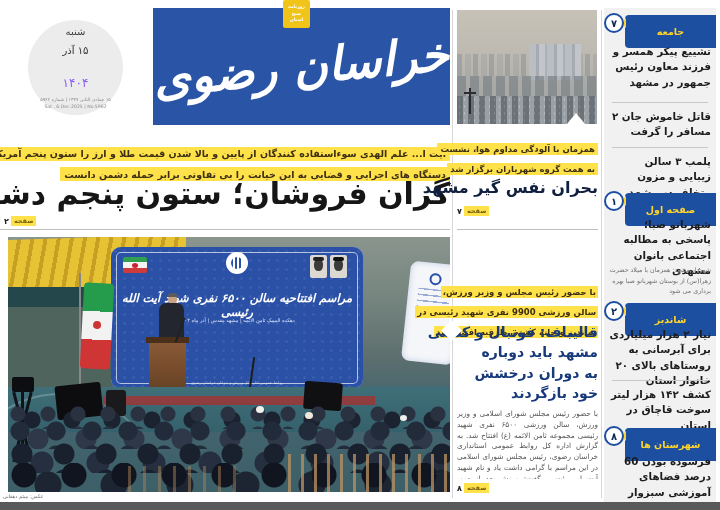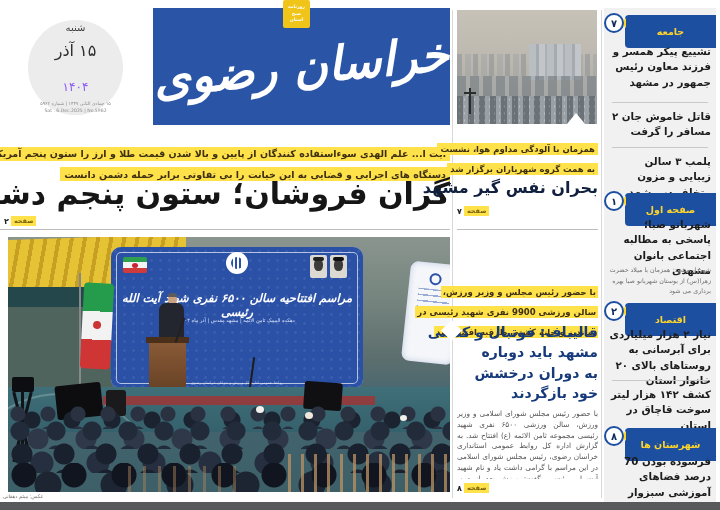--- a/index.html
+++ b/index.html
@@ -12,21 +12,21 @@
   .masthead{left:153px;top:8px;width:297px;height:117px;background:var(--masthead-blue,#2a55a7);
             display:flex;align-items:center;justify-content:center;overflow:hidden}
   .masthead-title{color:#fff;font-weight:bold;font-style:italic;font-size:47px;letter-spacing:-2px;
                   transform:rotate(-5deg);white-space:nowrap}
   .badge{left:283px;top:0;width:27px;height:28px;background:var(--badge-yellow,#f0c419);border-radius:2px;
          display:flex;flex-direction:column;align-items:center;justify-content:center;z-index:3}
   .badge div{color:#fff;font-size:4.5px;font-weight:bold;line-height:1.5}
   .datebox{left:28px;top:20px;width:95px;height:95px;border-radius:50%;background:#ececec;
            display:flex;flex-direction:column;align-items:center;justify-content:center;gap:2px}
   .datebox .wd{font-size:10px;color:#3c3c3c}
-  .datebox .dm{font-size:16px;color:#2e2e2e;margin-top:6px}
+  .datebox .dm{font-size:10px;color:#2e2e2e;margin-top:6px}
   .datebox .yr{font-size:12px;color:#8b5cf6;margin-top:18px}
   .datebox .tiny{font-size:4.6px;color:#8a8a8a;margin-top:5px}
   .datebox .tiny2{font-size:4.6px;color:#8a8a8a;direction:ltr}
 
   
   .lead-kicker{left:6px;top:142px;width:444px;text-align:right}
   .lead-kicker .hl{display:inline-block;background:var(--highlight-yellow,#ffe14a);color:#3c2f12;
                    font-weight:bold;font-size:9.5px;padding:1.5px 4px;margin-bottom:2px;white-space:nowrap}
   .lead-headline{left:0;top:176px;width:450px;text-align:center;font-size:30px;font-weight:bold;
                  color:var(--headline-dark,#161616);white-space:nowrap}
@@ -309,31 +309,31 @@
       <div class="sec-bar">
           <span class="sec-label">صفحه اول</span>
         </div>
       <div class="sec-num">۱</div>
     </div>
     <div class="sb-item" style="top:209px">شهربانو صبا؛ پاسخی به مطالبه اجتماعی بانوان مشهدی</div>
     <div class="sb-note" style="top:257px">شهردار مشهد: همزمان با میلاد حضرت زهرا(س) از بوستان شهربانو صبا بهره برداری می شود</div>
 
     <div class="sec-head" style="top:294px">
       <div class="sec-bar">
-          <span class="sec-label">اقتصاد</span>
+          <span class="sec-label">شاندیز</span>
         </div>
       <div class="sec-num">۲</div>
     </div>
     <div class="sb-item" style="top:319px">نیاز ۲ هزار میلیاردی برای آبرسانی به روستاهای بالای ۲۰ خانوار استان</div>
     <div class="sb-div" style="top:372px"></div>
     <div class="sb-item" style="top:379px">کشف ۱۴۲ هزار لیتر سوخت قاچاق در استان</div>
 
     <div class="sec-head" style="top:419px">
       <div class="sec-bar">
           <span class="sec-label">شهرستان ها</span>
         </div>
       <div class="sec-num">۸</div>
     </div>
-    <div class="sb-item" style="top:446px">فرسوده بودن 70 درصد فضاهای آموزشی سبزوار</div>
+    <div class="sb-item" style="top:446px">فرسوده بودن 60 درصد فضاهای آموزشی سبزوار</div>
   </div>
 
   <div class="abs bottom-bar"></div>
 </div>
 
 </body></html>

